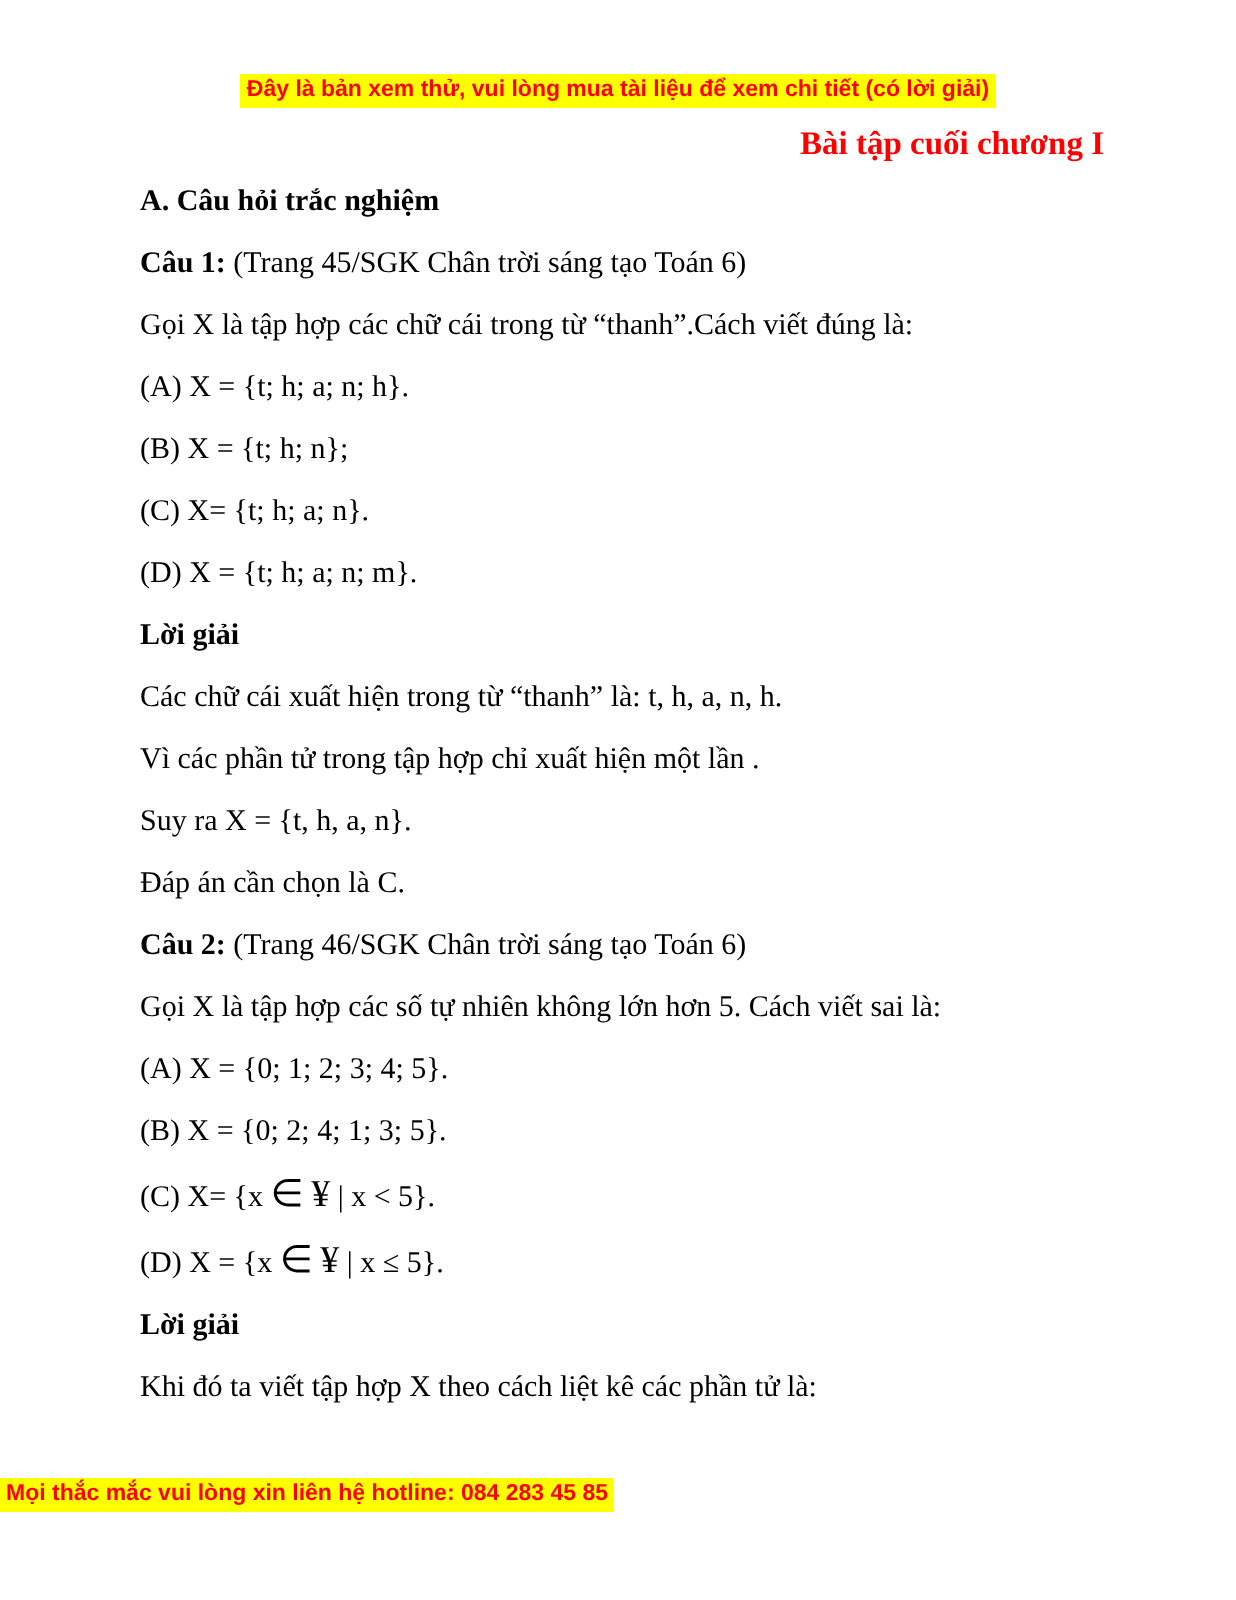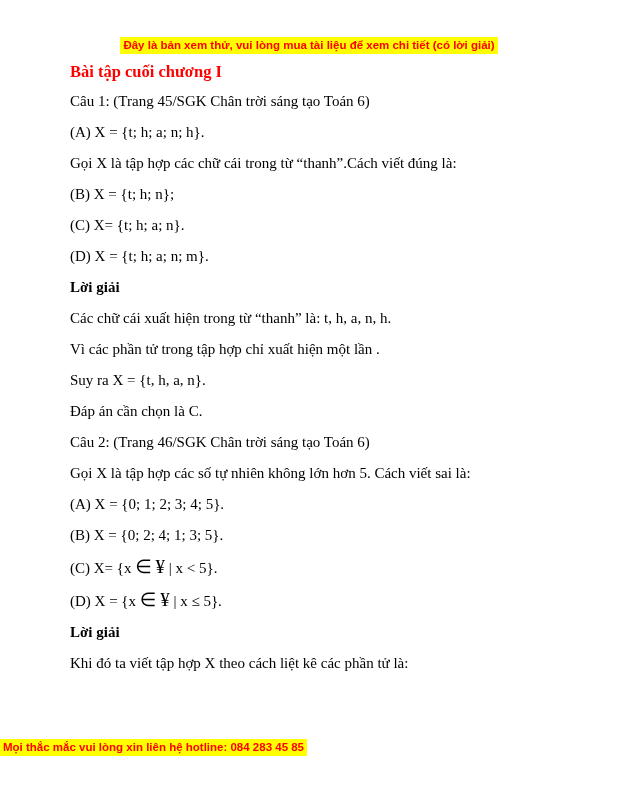--- a/index.html
+++ b/index.html
@@ -25,33 +25,33 @@
     display: inline-block;
     background: #ffff00;
     color: #ff0000;
     font-family: "Liberation Sans", sans-serif;
     font-weight: bold;
     font-size: 11.5px;
     line-height: 15px;
     padding: 1px 3px;
   }
   .doc-title {
-    text-align: left;
+    text-align: right;
     color: #ff0000;
     font-weight: bold;
     font-size: 16.5px;
     line-height: 20px;
     margin: 0 0 10px 0;
   }
   p.line {
     font-size: 15px;
     line-height: 19px;
     margin: 0 0 12px 0;
   }
-  .bold { font-weight: normal; }
+  .bold { font-weight: bold; }
   .heading {
     font-size: 15.5px;
     font-weight: bold;
   }
   .msym {
     font-size: 19px;
     line-height: 1;
   }
   .hotline-row {
     position: absolute;
@@ -65,25 +65,26 @@
 <body>
 
 <div class="page">
 
   <div class="banner-row">
     <span class="banner">Đây là bản xem thử, vui lòng mua tài liệu để xem chi tiết (có lời giải)</span>
   </div>
 
   <div class="doc-title">Bài tập cuối chương I</div>
 
+  <p class="line heading">A. Câu hỏi trắc nghiệm</p>
 
   <div>
     <p class="line"><span class="bold">Câu 1:</span><span> (Trang 45/SGK Chân trời sáng tạo Toán 6)</span></p>
+    <p class="line">Gọi X là tập hợp các chữ cái trong từ “thanh”.Cách viết đúng là:</p>
     <p class="line">(A) X = {t; h; a; n; h}.</p>
-    <p class="line">Gọi X là tập hợp các chữ cái trong từ “thanh”.Cách viết đúng là:</p>
     <p class="line">(B) X = {t; h; n};</p>
     <p class="line">(C) X= {t; h; a; n}.</p>
     <p class="line">(D) X = {t; h; a; n; m}.</p>
     <p class="line heading">Lời giải</p>
     <p class="line">Các chữ cái xuất hiện trong từ “thanh” là: t, h, a, n, h.</p>
     <p class="line">Vì các phần tử trong tập hợp chỉ xuất hiện một lần .</p>
     <p class="line">Suy ra X = {t, h, a, n}.</p>
     <p class="line">Đáp án cần chọn là C.</p>
   </div>
 

